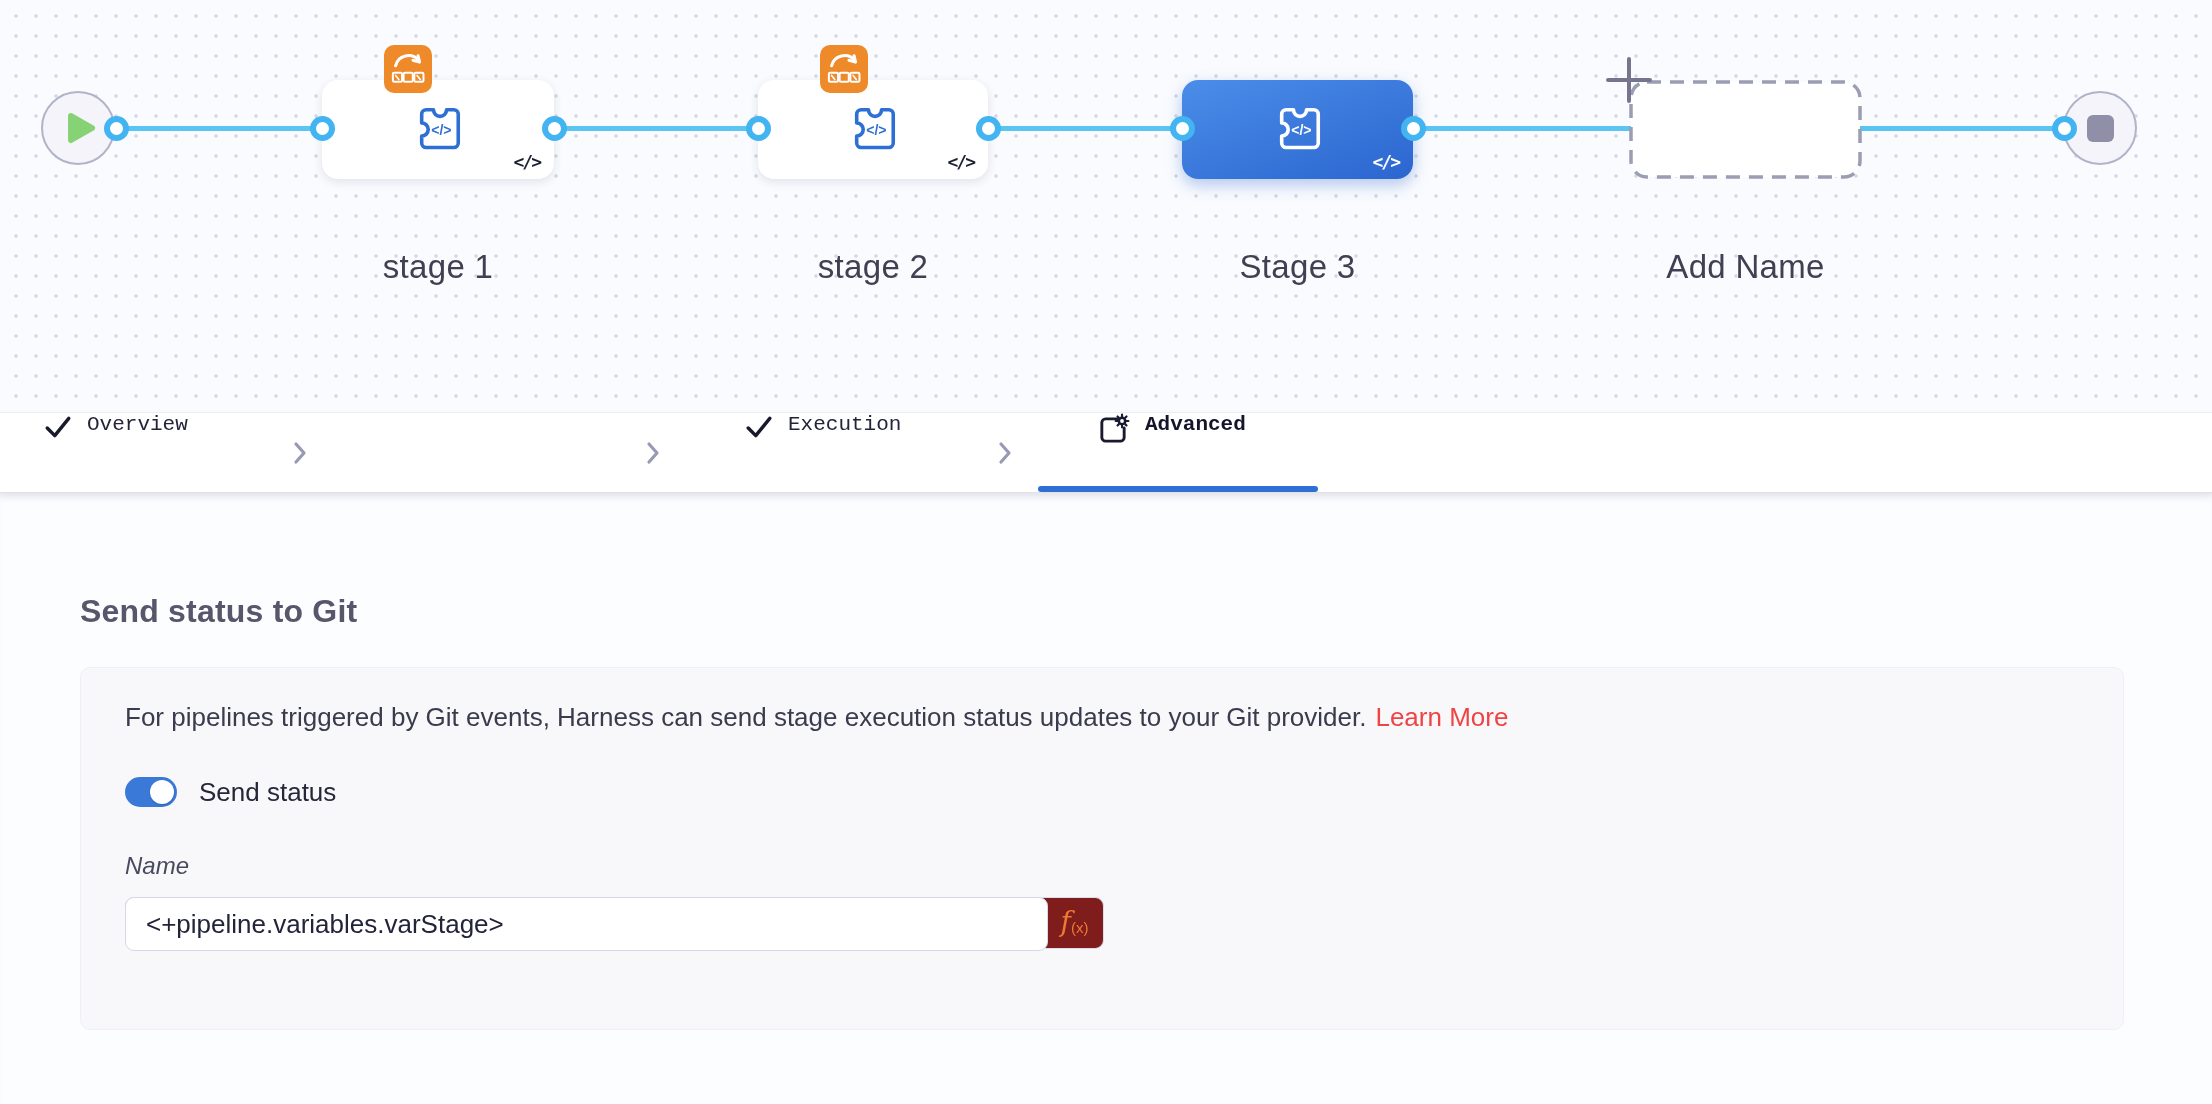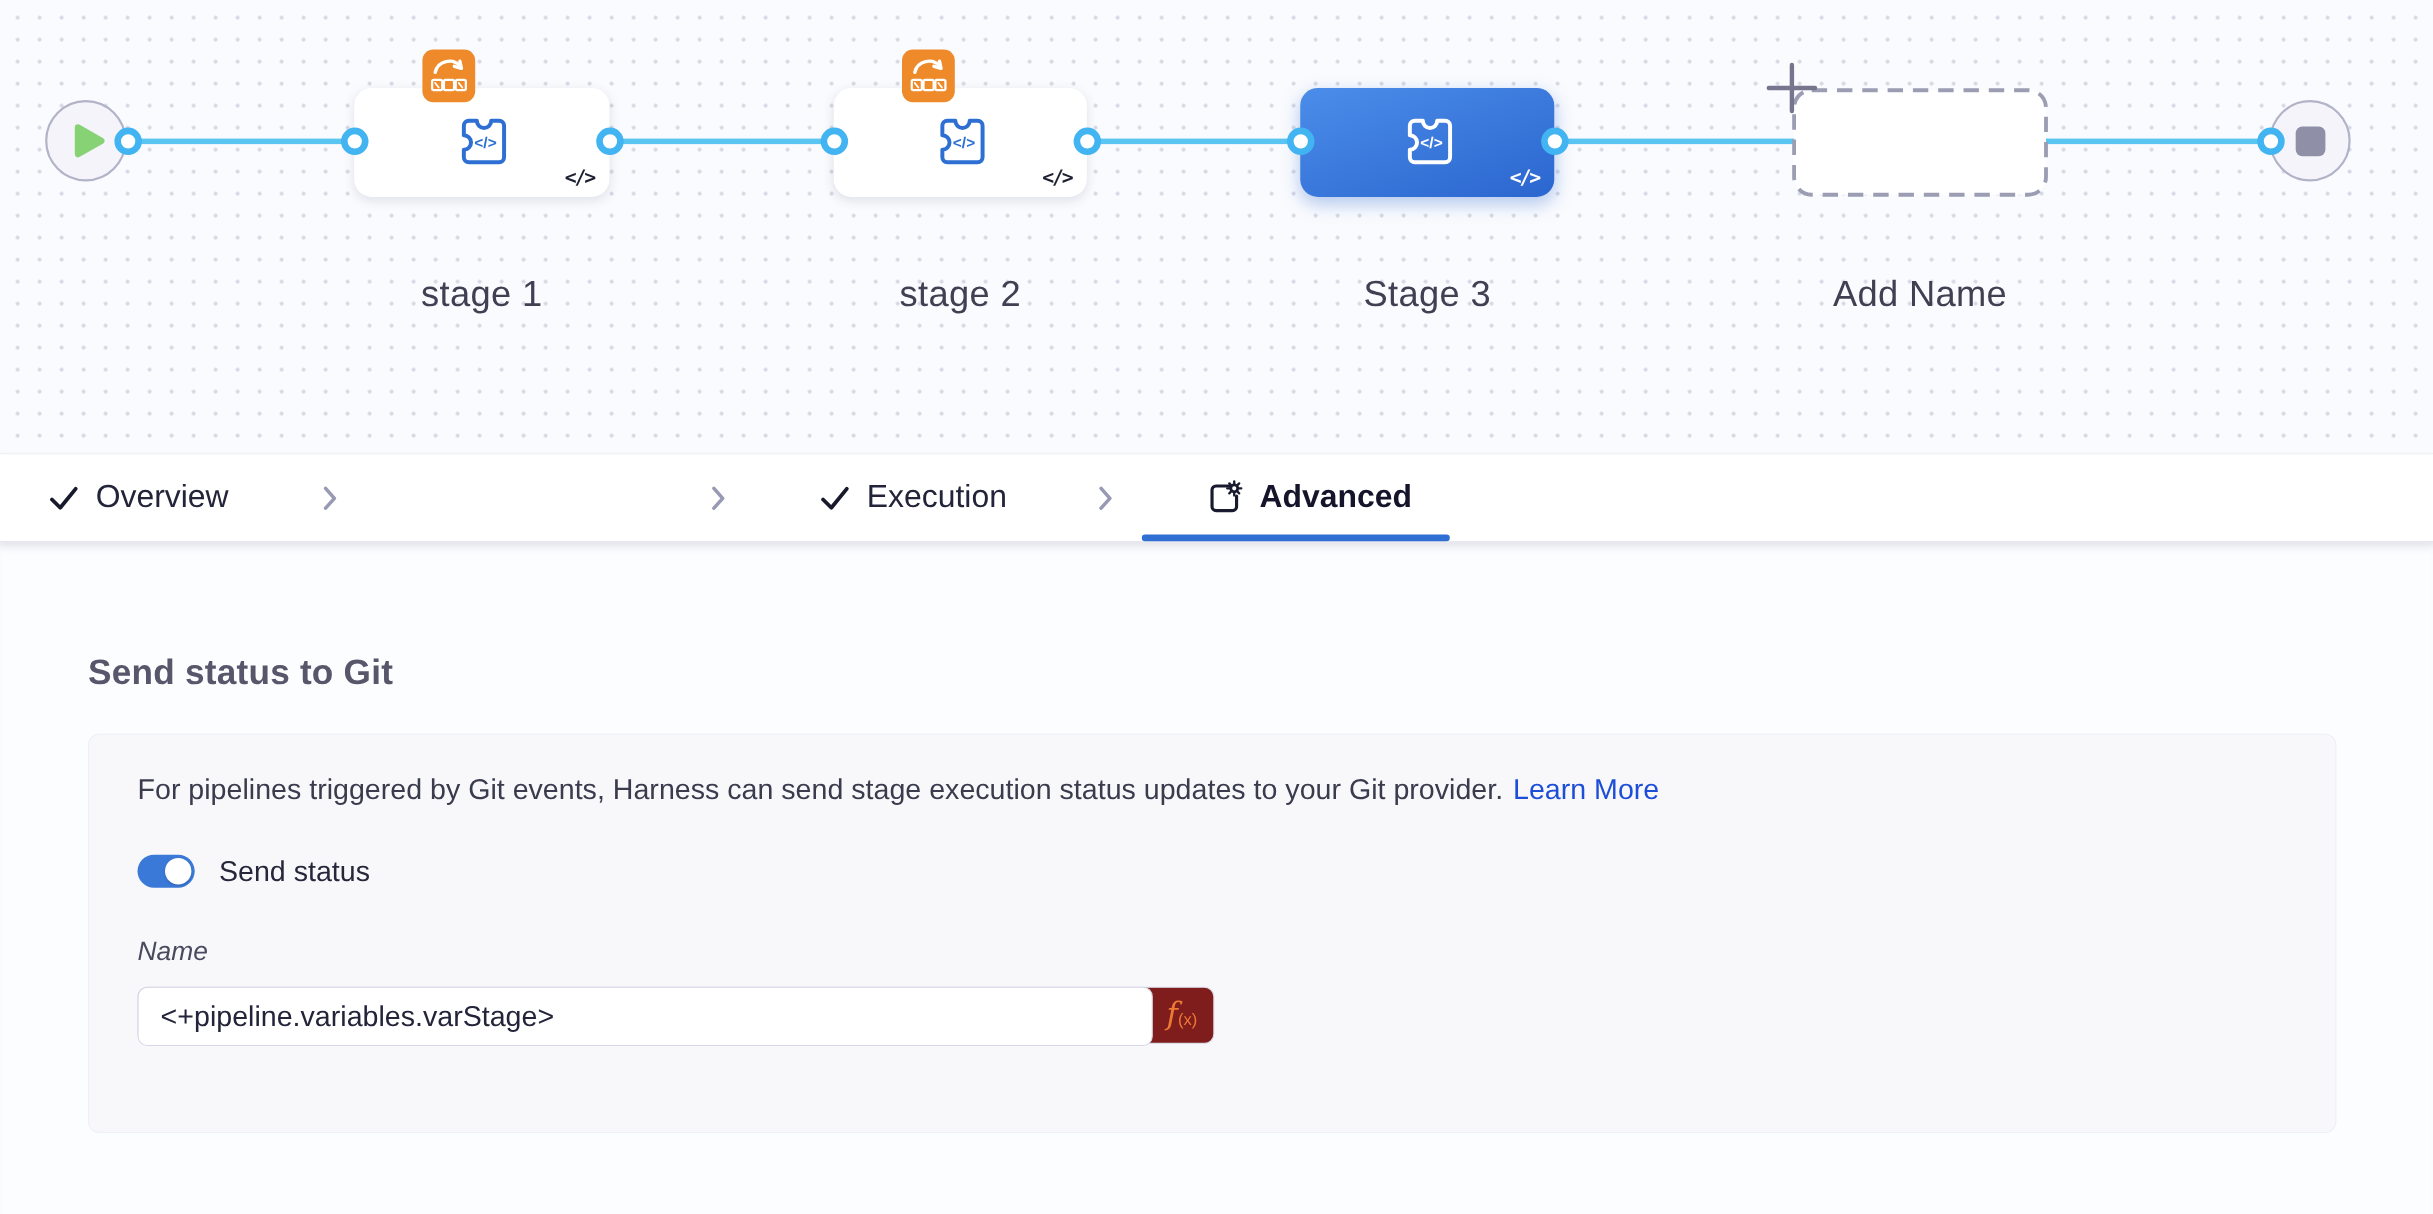--- a/index.html
+++ b/index.html
@@ -33,36 +33,36 @@
     background:#fff;border:6px solid #41b4f1;box-sizing:border-box;z-index:3;}
   .badge{position:absolute;top:45px;width:48px;height:48px;border-radius:10px;
     background:#ee8a29;z-index:4;display:flex;align-items:center;justify-content:center;}
   .stage-label{position:absolute;top:247px;font-size:33px;line-height:40px;color:#3f4152;
     text-align:center;letter-spacing:0.3px;z-index:1;}
 
   
   .tabbar{position:absolute;left:0;top:412px;width:2212px;height:79px;background:#fff;
     border-top:1px solid #eceef3;border-bottom:1px solid #e0e1ea;box-sizing:content-box;
     box-shadow:0 4px 7px rgba(100,105,130,0.10);z-index:10;}
-  .tab{position:absolute;top:0;height:79px;display:flex;align-items:center;gap:15px;
-    font-size:29px;color:#23243a;cursor:pointer;white-space:nowrap;}
+  .tab{position:absolute;top:0;height:79px;display:flex;gap:15px;
+    font-size:21px;color:#23243a;cursor:pointer;white-space:nowrap;font-family:Liberation Mono, monospace;}
   .tab.active span{font-weight:bold;color:#14152b;}
   .chev{position:absolute;top:50%;transform:translateY(-50%);}
   .underline{position:absolute;left:1038px;bottom:0px;width:280px;height:6px;border-radius:3px;
     background:#2f6fd4;}
 
   
   .content{position:absolute;left:0;top:492px;width:2212px;height:612px;background:#fcfdff;
     box-shadow:inset 0 7px 9px -5px rgba(100,108,135,0.12);}
   .section-title{position:absolute;left:80px;top:101px;margin:0;font-size:32px;
     font-weight:bold;color:#57566b;letter-spacing:0.2px;}
   .panel{position:absolute;left:80px;top:175px;width:2044px;height:363px;background:#f8f8fb;
     border:1px solid #eef0f5;border-radius:10px;box-sizing:border-box;}
   .desc{position:absolute;left:44px;top:33px;font-size:26px;line-height:32px;color:#3a3b4d;}
-  .desc a{color:#1d4ed8;text-decoration:none;margin-left:9px;cursor:pointer;}
+  .desc a{color:#ef4444;text-decoration:none;margin-left:9px;cursor:pointer;}
   .toggle-row{position:absolute;left:44px;top:109px;display:flex;align-items:flex-start;gap:22px;}
   .toggle{position:relative;width:52px;height:30px;border-radius:16px;background:#3b79d8;cursor:pointer;}
   .knob{position:absolute;right:3px;top:3px;width:24px;height:24px;border-radius:50%;background:#fff;
     box-shadow:0 1px 2px rgba(0,0,0,0.2);}
   .toggle-label{font-size:26px;color:#26273a;}
   .name-label{position:absolute;left:44px;top:184px;font-size:24px;color:#494a5e;font-style:italic;}
   .input-wrap{position:absolute;left:44px;top:229px;width:979px;height:52px;background:#7f1d1d;
     border:1px solid #dcdde9;border-radius:9px;box-sizing:border-box;}
   .text-input{position:absolute;left:-1px;top:-1px;width:923px;height:54px;box-sizing:border-box;
     background:#fff;border:1px solid #d7d8e5;border-radius:9px;padding:0 20px;

